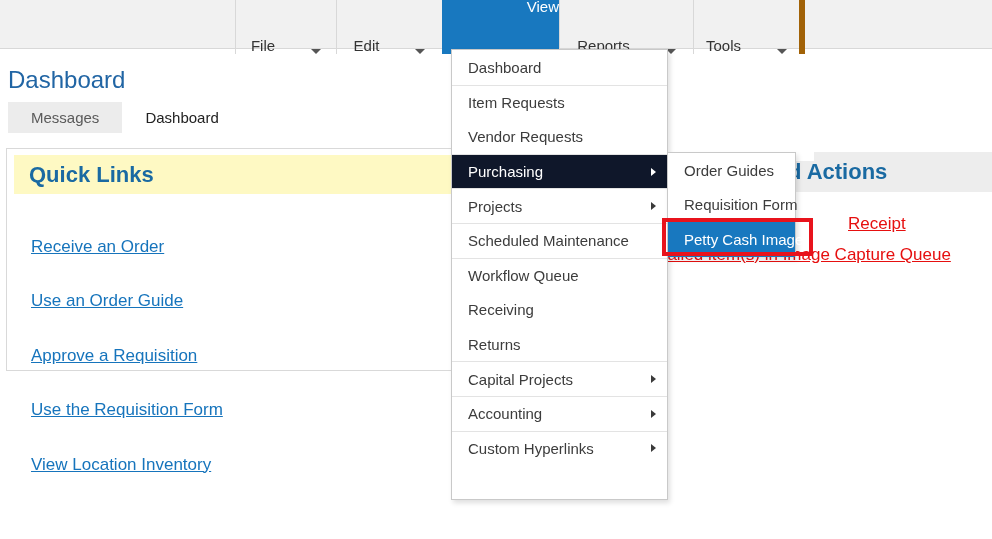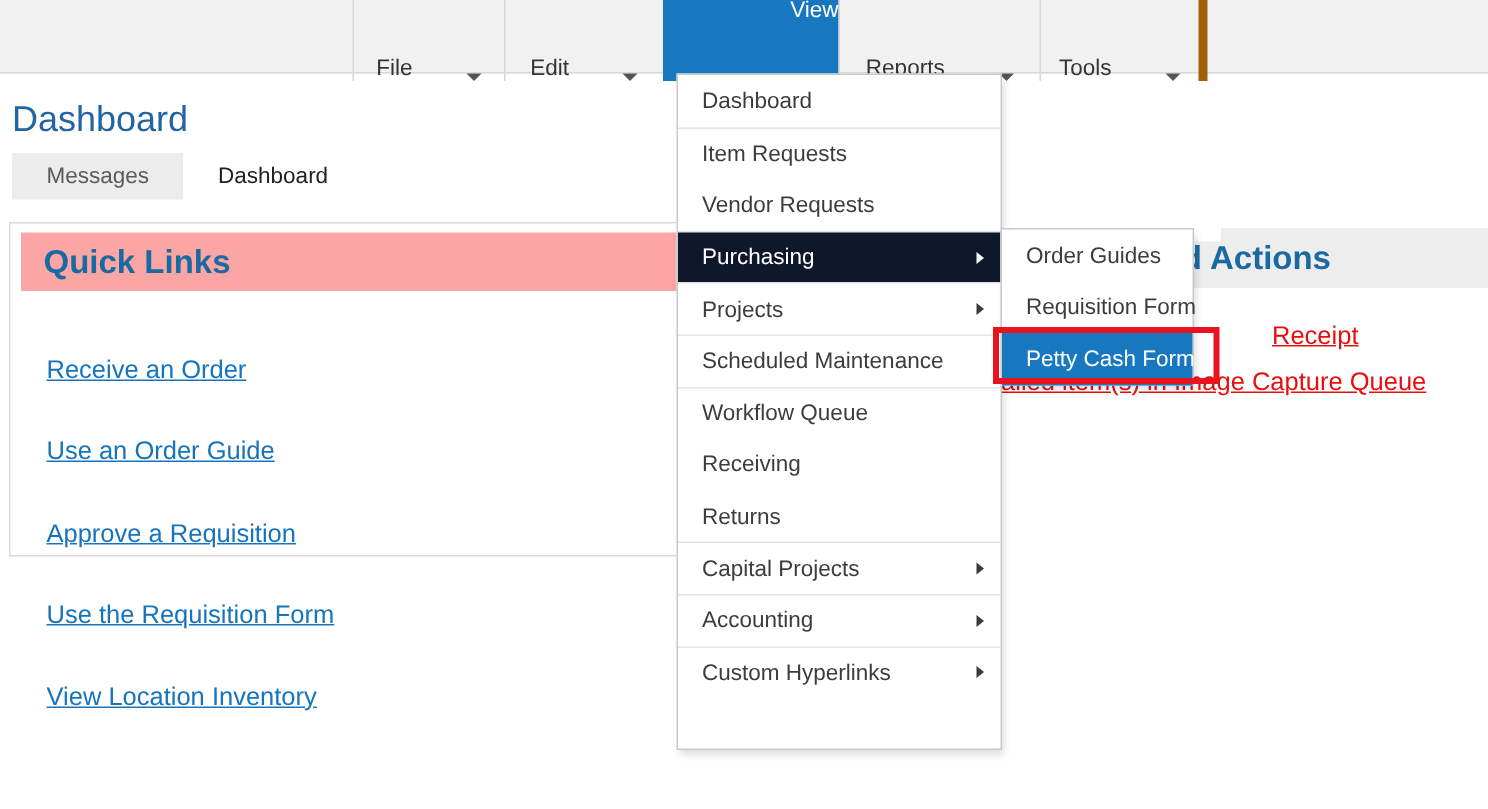--- a/index.html
+++ b/index.html
@@ -26,21 +26,21 @@
   .page-title { position:absolute; left:8px; top:66px; font-size:24px; color:#2165a4; }
   .tabs { position:absolute; left:8px; top:102px; display:flex; height:31px; }
   .tab { padding:0 23px; line-height:31px; font-size:15px; color:#5a5a5a;
          background:#ececec; cursor:pointer; }
   .tab.active { background:#fff; color:#222; }
 
   
   .panel { position:absolute; left:6px; top:148px; width:654px; height:223px;
            background:#fff; border:1px solid #d9d9d9; z-index:1; }
   .panel-bar { position:absolute; left:7px; right:7px; top:6px; height:39px;
-               background:#fca5a5; display:flex; align-items:center; }
+               background:#fef9c3; display:flex; align-items:center; }
   .panel-title { font-size:22px; font-weight:bold; color:#1a6aa2; padding-left:15px; }
   .ql-list { position:absolute; left:24px; top:58px; }
   .ql-list a { display:block; line-height:29.4px; font-size:17px; color:#1674bc;
                text-decoration:underline; cursor:pointer;margin-top:25px; }
 
   
   .actions-bar { position:absolute; left:700px; top:152px; width:292px; height:40px;
                  background:#ededed; z-index:1; }
   .actions-title { position:absolute; left:706px; top:159px; font-size:22px;
                    font-weight:bold; color:#1a6aa2; white-space:nowrap; z-index:1; }
@@ -177,19 +177,19 @@
   <div class="notch"></div>
 
   <div class="submenu">
     <div class="srow">
       <span>Order Guides</span>
     </div>
     <div class="srow">
       <span>Requisition Form</span>
     </div>
     <div class="srow hl">
-      <span>Petty Cash Form</span>
+      <span>Petty Cash Image</span>
     </div>
   </div>
 
   <div class="redbox"></div>
 
 </div>
 
 </body></html>

